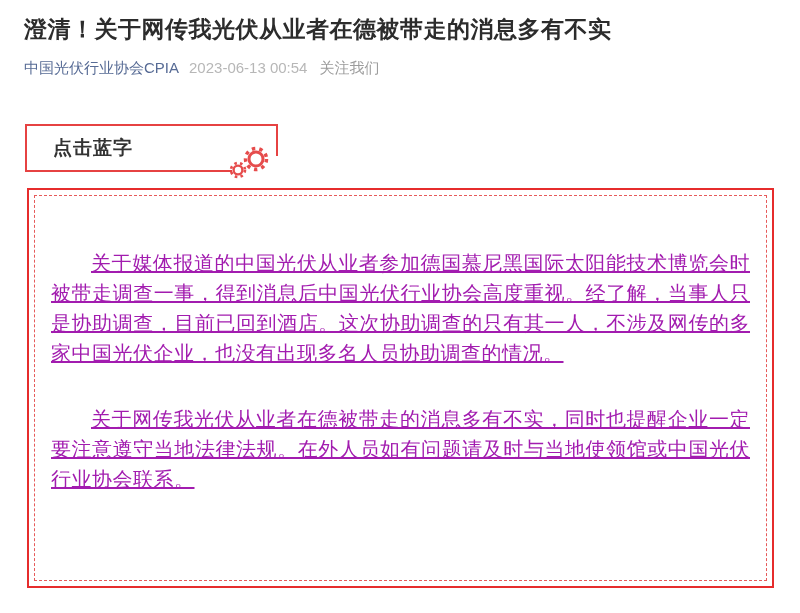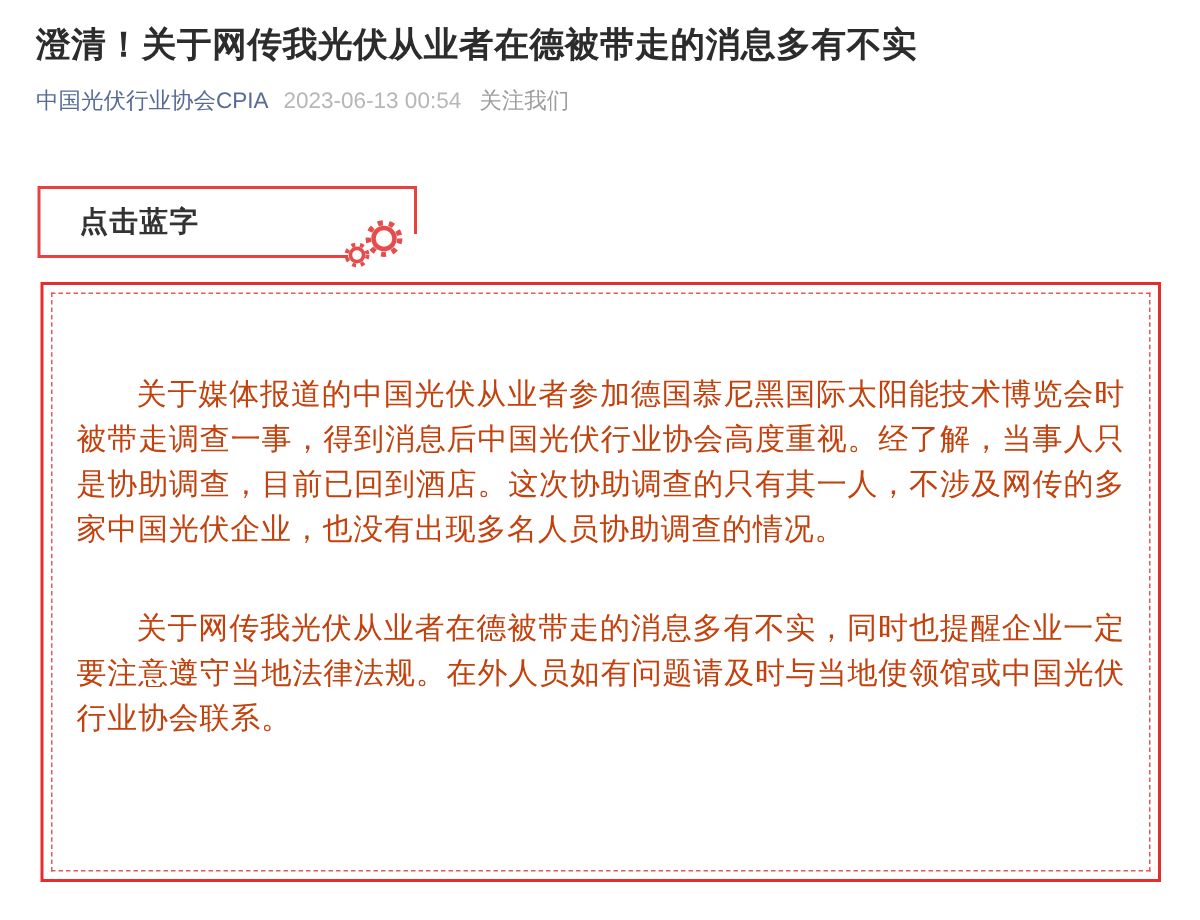--- a/index.html
+++ b/index.html
@@ -87,23 +87,24 @@
   .statement-inner {
     position: absolute;
     left: 5px; right: 5px; top: 5px; bottom: 5px;
     border: 1px dashed #e65a5a;
     padding: 52px 16px 0 16px;
   }
   .statement-inner p {
     text-indent: 2em;
     font-size: 20px;
     line-height: 30px;
-    color: #c2410c;
+    color: #a21caf;
     text-align: justify;
     letter-spacing: 0.5px;
+    text-decoration: underline;
   }
   .statement-inner p + p { margin-top: 36px; }
 </style>
 </head>
 <body>
 
 <div class="article">
 
   <h1 class="title">澄清！关于网传我光伏从业者在德被带走的消息多有不实</h1>
 

